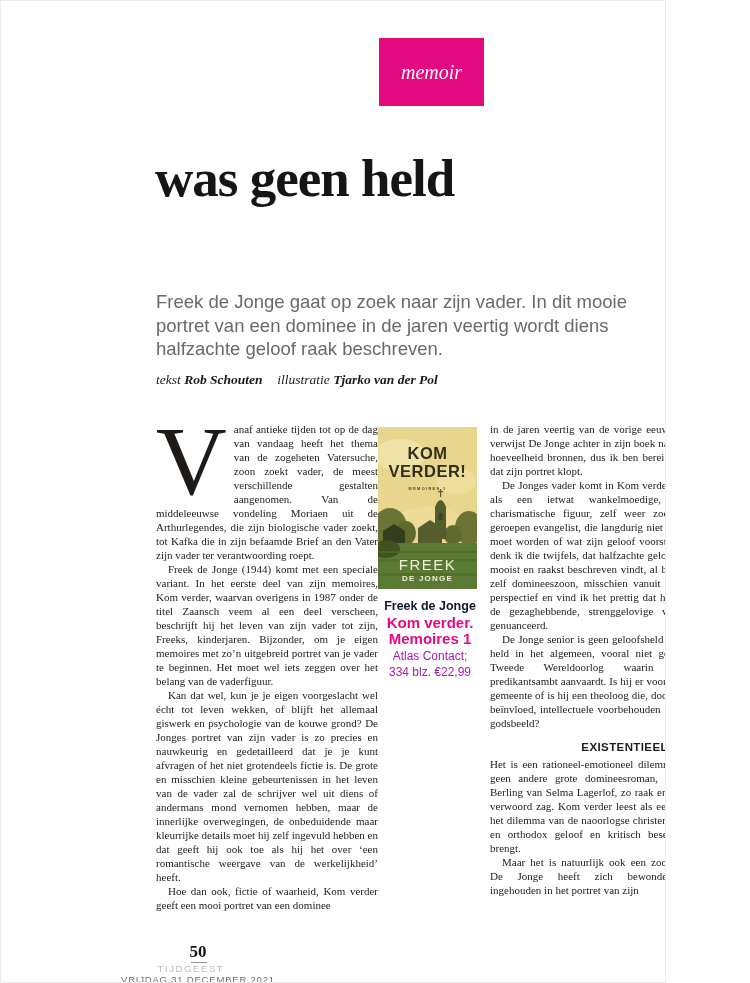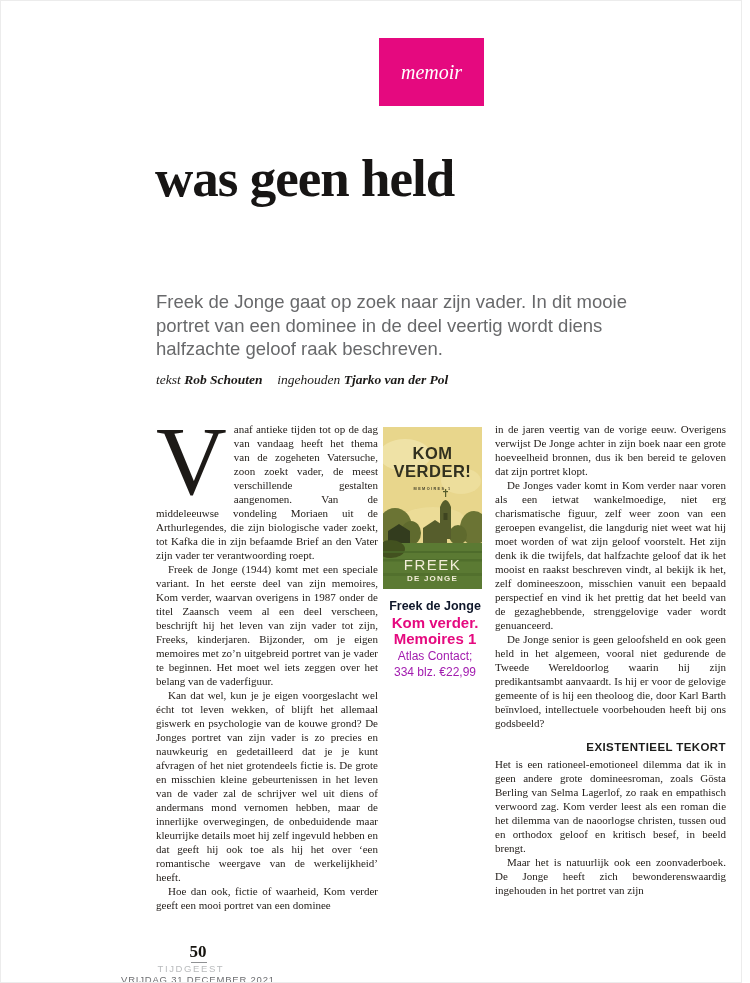--- a/index.html
+++ b/index.html
@@ -1,17 +1,17 @@
 <!DOCTYPE html>
 <html lang="nl"><head>
 <meta charset="utf-8">
 <style>
   html,body{margin:0;padding:0;background:#ffffff;}
   .page{
-    position:relative;width:742px;height:983px;background:#ffffff;
+    position:relative;width:666px;height:983px;background:#ffffff;
     overflow:hidden;font-family:"Liberation Serif",serif;color:#26211d;
     box-sizing:border-box;border:1px solid #ececec;
   }
   
   .kicker-box{
     position:absolute;left:378px;top:37px;width:105px;height:68px;
     background:#e5097f;display:flex;align-items:center;justify-content:center;
   }
   .kicker-box span{
     font-family:"Liberation Serif",serif;font-style:italic;font-size:20px;color:#ffffff;
@@ -36,21 +36,21 @@
   .byline b{font-weight:700;margin-top:13px;}
   .byline .sep{display:inline-block;width:8px;}
   
   .body-wrap{
     position:absolute;left:155px;top:421px;width:570px;height:516px;
     display:flex;overflow:hidden;
   }
   .col{font-size:11px;line-height:14px;text-align:justify;color:#26211d;
        font-family:"Liberation Serif",serif;hyphens:auto;}
   .col-left{width:222px;}
-  .col-mid{width:104px;margin-left:5px;margin-right:8px;padding-top:5px;}
+  .col-mid{width:104px;margin-right:8px;padding-top:5px;}
   .col-right{width:231px;}
   .col p{margin:0;}
   .col p.ind{text-indent:12px;}
   .it{margin-top:8px;}
   .dropcap{
     float:left;font-family:"Liberation Serif",serif;font-size:98px;line-height:70px;
     margin:4px 7px 0 0;color:#1d1a17;
   }
   .subhead{
     font-family:"Liberation Sans",sans-serif;font-weight:700;font-size:11.5px;
@@ -80,27 +80,27 @@
 <div class="page">
 
   <div class="kicker-box">
     <span>memoir</span>
   </div>
 
   <div class="headline">
     <div>was geen held</div>
   </div>
 
-  <div class="standfirst">Freek de Jonge gaat op zoek naar zijn vader. In dit mooie portret van een dominee in de deel veertig wordt diens halfzachte geloof raak beschreven.</div>
+  <div class="standfirst">Freek de Jonge gaat op zoek naar zijn vader. In dit mooie portret van een dominee in de jaren veertig wordt diens halfzachte geloof raak beschreven.</div>
 
   <div class="byline">
     <span>tekst</span>
     <b>Rob Schouten</b>
     <span class="sep"></span>
-    <span>ingehouden</span>
+    <span>illustratie</span>
     <b>Tjarko van der Pol</b>
   </div>
 
   <div class="body-wrap">
 
     <div class="col col-left">
       <p><span class="dropcap">V</span><span><span>anaf antieke tijden tot op de dag van vandaag heeft het thema van de zogeheten </span><span class="it">Vatersuche</span><span>, zoon zoekt vader, de meest verschillende gestalten aangenomen. Van de middeleeuwse vondeling Moriaen uit de Arthurlegendes, die zijn biologische vader zoekt, tot Kafka die in zijn befaamde </span><span class="it">Brief an den Vater</span><span> zijn vader ter verantwoording roept.</span></span></p>
       <p class="ind"><span>Freek de Jonge (1944) komt met een speciale variant. In het eerste deel van zijn memoires, </span><span class="it">Kom verder</span><span>, waarvan overigens in 1987 onder de titel </span><span class="it">Zaansch veem</span><span> al een deel verscheen, beschrijft hij het leven van zijn vader tot zijn, Freeks, kinderjaren. Bijzonder, om je eigen memoires met zo’n uitgebreid portret van je vader te beginnen. Het moet wel iets zeggen over het belang van de vaderfiguur.</span></p>
       <p class="ind"><span>Kan dat wel, kun je je eigen voorgeslacht wel écht tot leven wekken, of blijft het allemaal giswerk en psychologie van de kouwe grond? De Jonges portret van zijn vader is zo precies en nauwkeurig en gedetailleerd dat je je kunt afvragen of het niet grotendeels fictie is. De grote en misschien kleine gebeurtenissen in het leven van de vader zal de schrijver wel uit diens of andermans mond vernomen hebben, maar de innerlijke overwegingen, de onbeduidende maar kleurrijke details moet hij zelf ingevuld hebben en dat geeft hij ook toe als hij het over ‘een romantische weergave van de werkelijkheid’ heeft.</span></p>
       <p class="ind"><span>Hoe dan ook, fictie of waarheid, </span><span class="it">Kom verder</span><span> geeft een mooi portret van een dominee</span></p>

